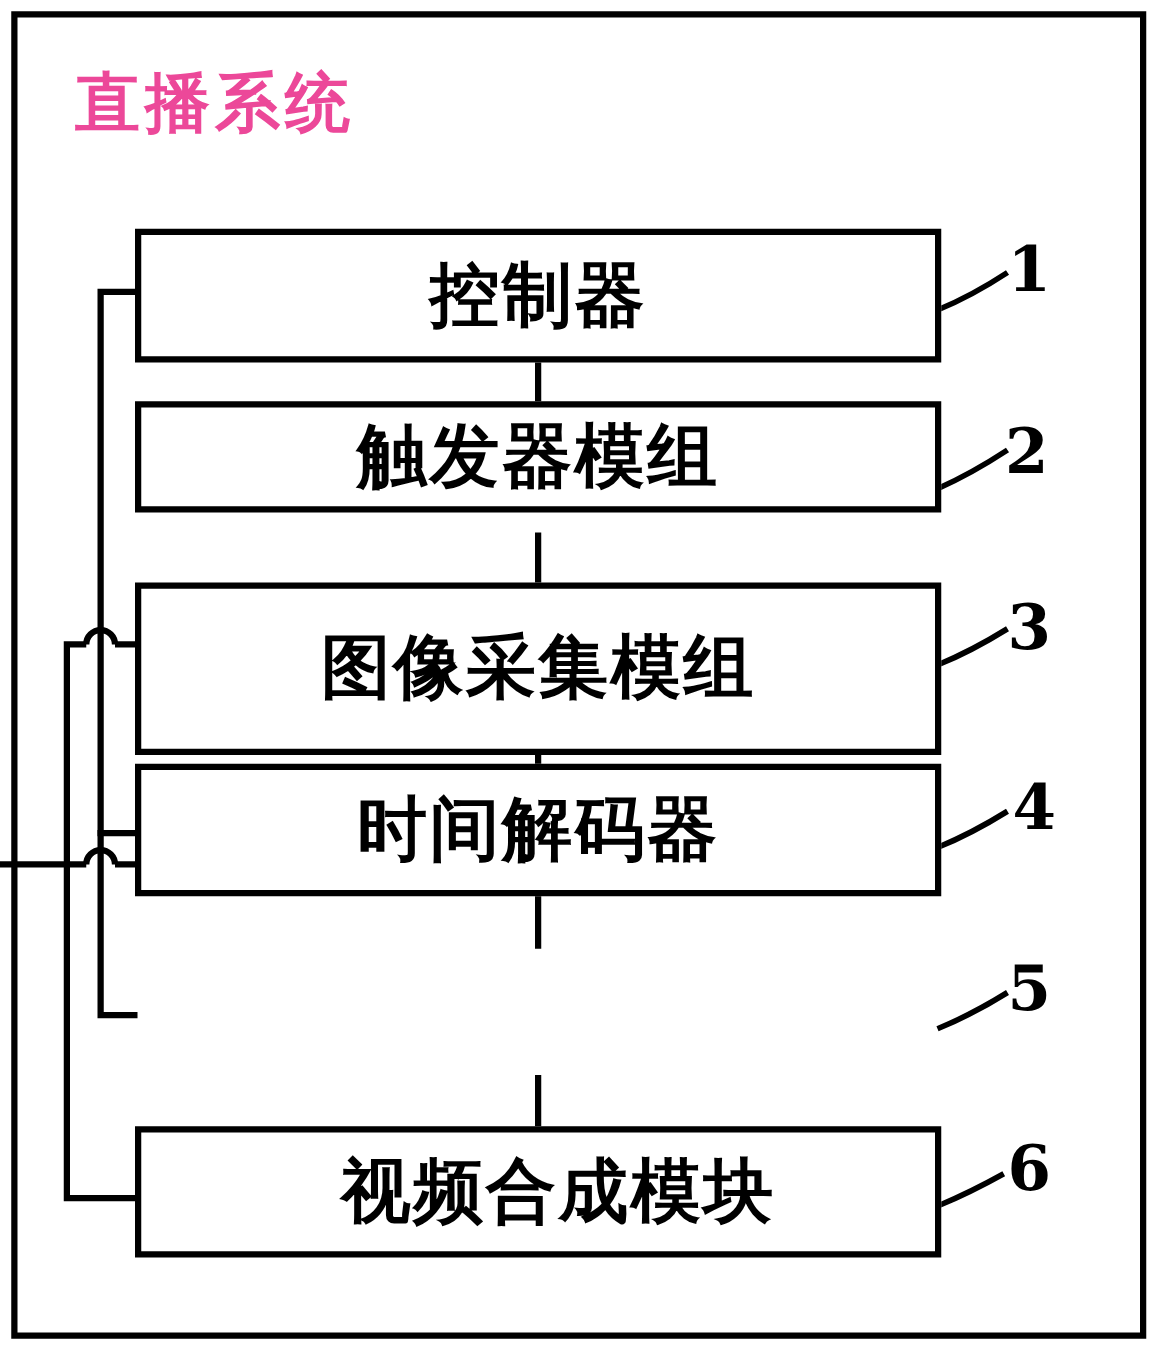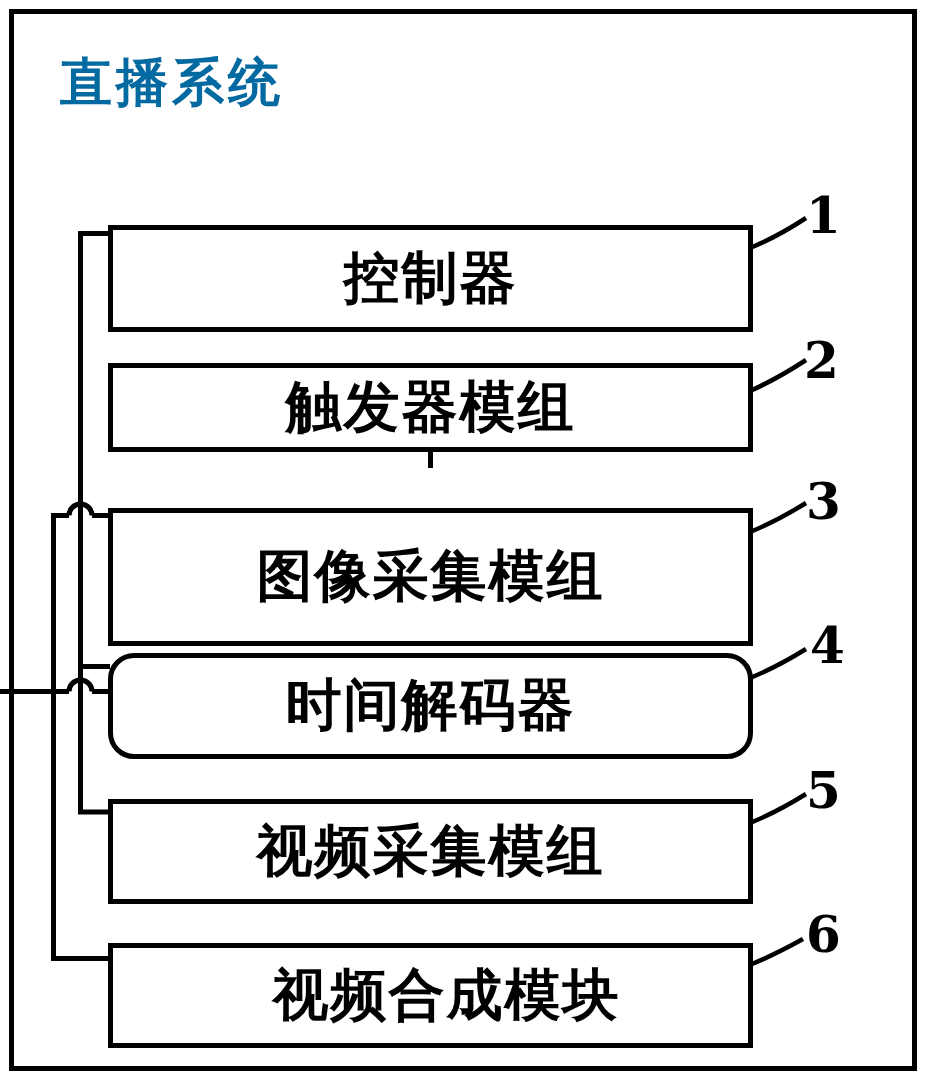--- a/index.html
+++ b/index.html
@@ -6,34 +6,33 @@
   #canvas{
     position:relative;width:931px;height:1085px;background:#ffffff;
     font-family:"Liberation Sans","DejaVu Sans",sans-serif;overflow:hidden;
   }
   .frame{
     position:absolute;left:9px;top:9px;width:898px;height:1052px;
     border:5px solid #000;background:transparent;box-sizing:content-box;
   }
   .title{
     position:absolute;left:60px;top:48px;
-    font-size:52px;font-weight:700;color:#0369a1;letter-spacing:4px;white-space:nowrap;
+    font-size:52px;font-weight:700;color:#ec4899;letter-spacing:4px;white-space:nowrap;
   }
   .block{
     position:absolute;left:108px;width:645px;box-sizing:border-box;
     border:5px solid #000;background:#ffffff;
     display:flex;align-items:center;justify-content:center;
     font-size:56px;font-weight:700;color:#000;letter-spacing:2px;white-space:nowrap;
     z-index:2;
-    margin-top:42px;
   }
   .b1{top:183px;height:107px;}
   .b2{top:321px;height:89px;}
   .b3{top:466px;height:138px;}
-  .b4{top:611px;height:106px;border-radius:26px;}
+  .b4{top:611px;height:106px;}
   .b5{top:757px;height:105px;}
   .b6{top:901px;height:105px;padding-left:32px;}
   .refnum{
     position:absolute;font-family:"DejaVu Serif","Liberation Serif",serif;
     font-size:50px;font-weight:700;color:#000;line-height:1;z-index:3;
   }
   .n1{left:806px;top:191px;}
   .n2{left:804px;top:336px;}
   .n3{left:806px;top:477px;}
   .n4{left:810px;top:621px;}
@@ -85,23 +84,20 @@
   </div>
   <div class="block b2">
     <span>触发器模组</span>
   </div>
   <div class="block b3">
     <span>图像采集模组</span>
   </div>
   <div class="block b4">
     <span>时间解码器</span>
   </div>
-  <div class="block b5">
-    <span>视频采集模组</span>
-  </div>
   <div class="block b6">
     <span>视频合成模块</span>
   </div>
 
   <div class="refnum n1">1</div>
   <div class="refnum n2">2</div>
   <div class="refnum n3">3</div>
   <div class="refnum n4">4</div>
   <div class="refnum n5">5</div>
   <div class="refnum n6">6</div>

